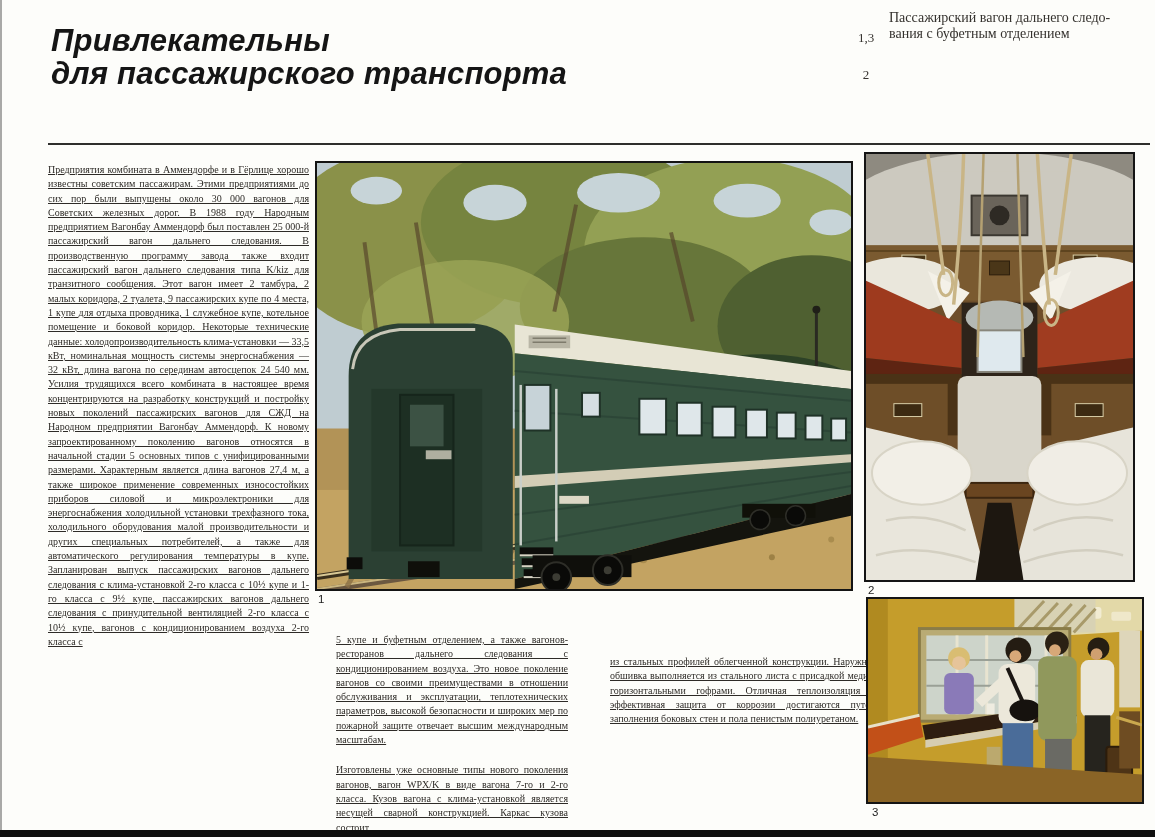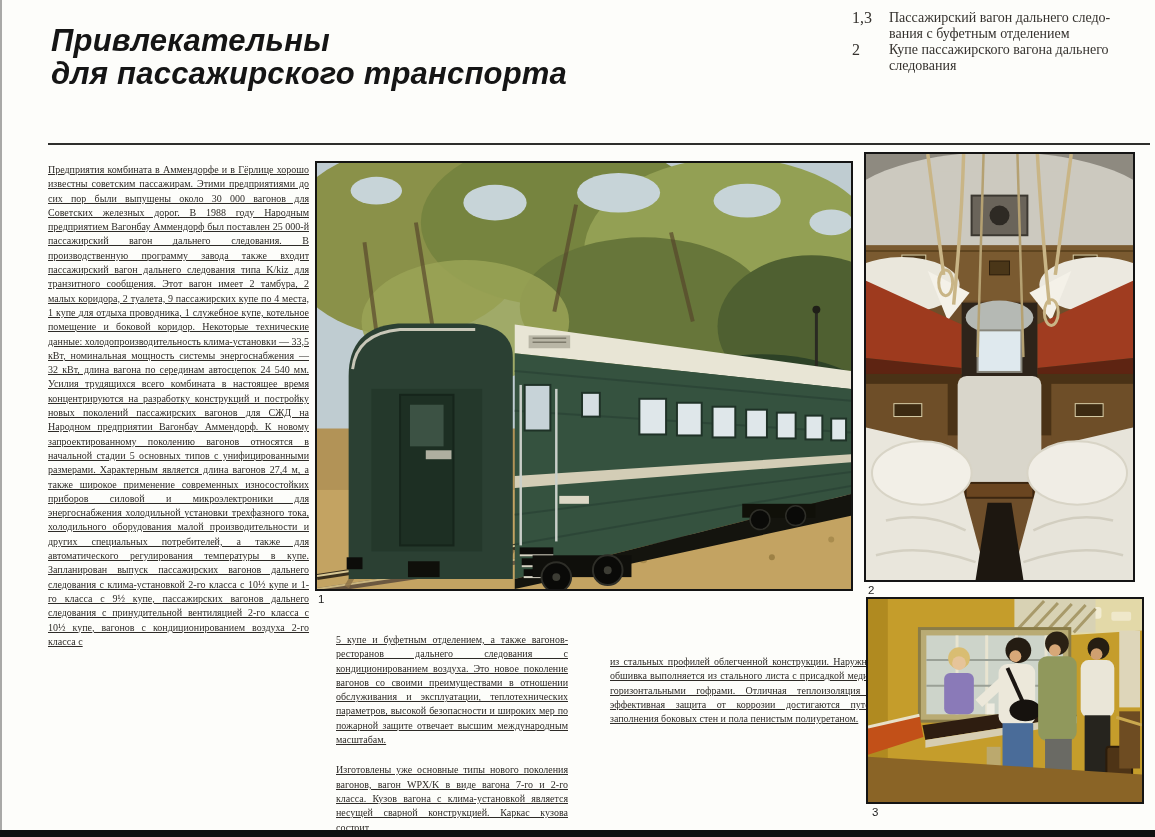--- a/index.html
+++ b/index.html
@@ -8,21 +8,21 @@
   .edge-left{position:absolute;left:0;top:0;width:2px;height:837px;background:#a9a9a7;}
   .bottom-bar{position:absolute;left:0;top:830px;width:1155px;height:7px;background:#101010;}
   .rule-top{position:absolute;left:48px;top:143px;width:1102px;height:2px;background:#2e2e2c;}
 
   .title{position:absolute;left:51px;top:24px;margin:0;
          font-family:"Liberation Sans", sans-serif;font-weight:bold;font-style:italic;
          font-size:31px;line-height:33px;color:#151515;white-space:pre-line;letter-spacing:.2px;}
 
   .captions{position:absolute;left:852px;top:10px;width:300px;color:#35322e;}
   .cap-row{display:flex;align-items:flex-start;margin-bottom:1px;}
-  .cap-num{width:28px;text-align:left;font-size:16px;line-height:15.5px;flex:0 0 28px;}
+  .cap-num{width:28px;text-align:center;font-size:13px;line-height:15.5px;flex:0 0 28px;margin-top:20px;}
   .cap-text{margin-left:9px;font-size:14px;line-height:15.5px;white-space:pre-line;}
 
   .col{position:absolute;text-align:justify;font-size:10px;line-height:14.3px;color:#2e2b27;text-decoration:underline;}
   .col p{margin:16px;}
   .col-left{left:48px;top:163px;width:261px;}
   .col-middle{left:320px;top:617px;width:264px;}
   .col-right{left:610px;top:610px;width:266px;margin-top:45px;}
 
   .photo{position:absolute;box-sizing:border-box;border:2px solid #141414;background:#c8c4b2;}
   .photo svg{display:block;width:100%;height:100%;}
@@ -47,22 +47,20 @@
 для пассажирского транспорта</h1>
 
   <div class="captions">
     <div class="cap-row">
       <span class="cap-num">1,3</span>
       <span class="cap-text">Пассажирский вагон дальнего следо-
 вания с буфетным отделением</span>
     </div>
     <div class="cap-row">
       <span class="cap-num">2</span>
-      <span class="cap-text">Купе пассажирского вагона дальнего
-следования</span>
     </div>
   </div>
 
   <div class="col col-left">Предприятия комбината в Аммендорфе и в Гёрлице хорошо известны советским пассажирам. Этими предприятиями до сих пор были выпущены около 30 000 вагонов для Советских железных дорог. В 1988 году Народным предприятием Вагонбау Аммендорф был поставлен 25 000-й пассажирский вагон дальнего следования. В производственную программу завода также входит пассажирский вагон дальнего следования типа K/kiz для транзитного сообщения. Этот вагон имеет 2 тамбура, 2 малых коридора, 2 туалета, 9 пассажирских купе по 4 места, 1 купе для отдыха проводника, 1 служебное купе, котельное помещение и боковой коридор. Некоторые технические данные: холодопроизводительность клима-установки — 33,5 кВт, номинальная мощность системы энергоснабжения — 32 кВт, длина вагона по серединам автосцепок 24 540 мм. Усилия трудящихся всего комбината в настоящее время концентрируются на разработку конструкций и постройку новых поколений пассажирских вагонов для СЖД на Народном предприятии Вагонбау Аммендорф. К новому запроектированному поколению вагонов относятся в начальной стадии 5 основных типов с унифицированными размерами. Характерным является длина вагонов 27,4 м, а также широкое применение современных износостойких приборов силовой и микроэлектроники для энергоснабжения холодильной установки трехфазного тока, холодильного оборудования малой производительности и других специальных потребителей, а также для автоматического регулирования температуры в купе. Запланирован выпуск пассажирских вагонов дальнего следования с клима-установкой 2-го класса с 10½ купе и 1-го класса с 9½ купе, пассажирских вагонов дальнего следования с принудительной вентиляцией 2-го класса с 10½ купе, вагонов с кондиционированием воздуха 2-го класса с</div>
 
   <div class="col col-middle">
     <p>5 купе и буфетным отделением, а также вагонов-ресторанов дальнего следования с кондиционированием воздуха. Это новое поколение вагонов со своими преимуществами в отношении обслуживания и эксплуатации, теплотехнических параметров, высокой безопасности и широких мер по пожарной защите отвечает высшим международным масштабам.</p>
     <p>Изготовлены уже основные типы нового поколения вагонов, вагон WPX/K в виде вагона 7-го и 2-го класса. Кузов вагона с клима-установкой является несущей сварной конструкцией. Каркас кузова состоит</p>
   </div>
 

